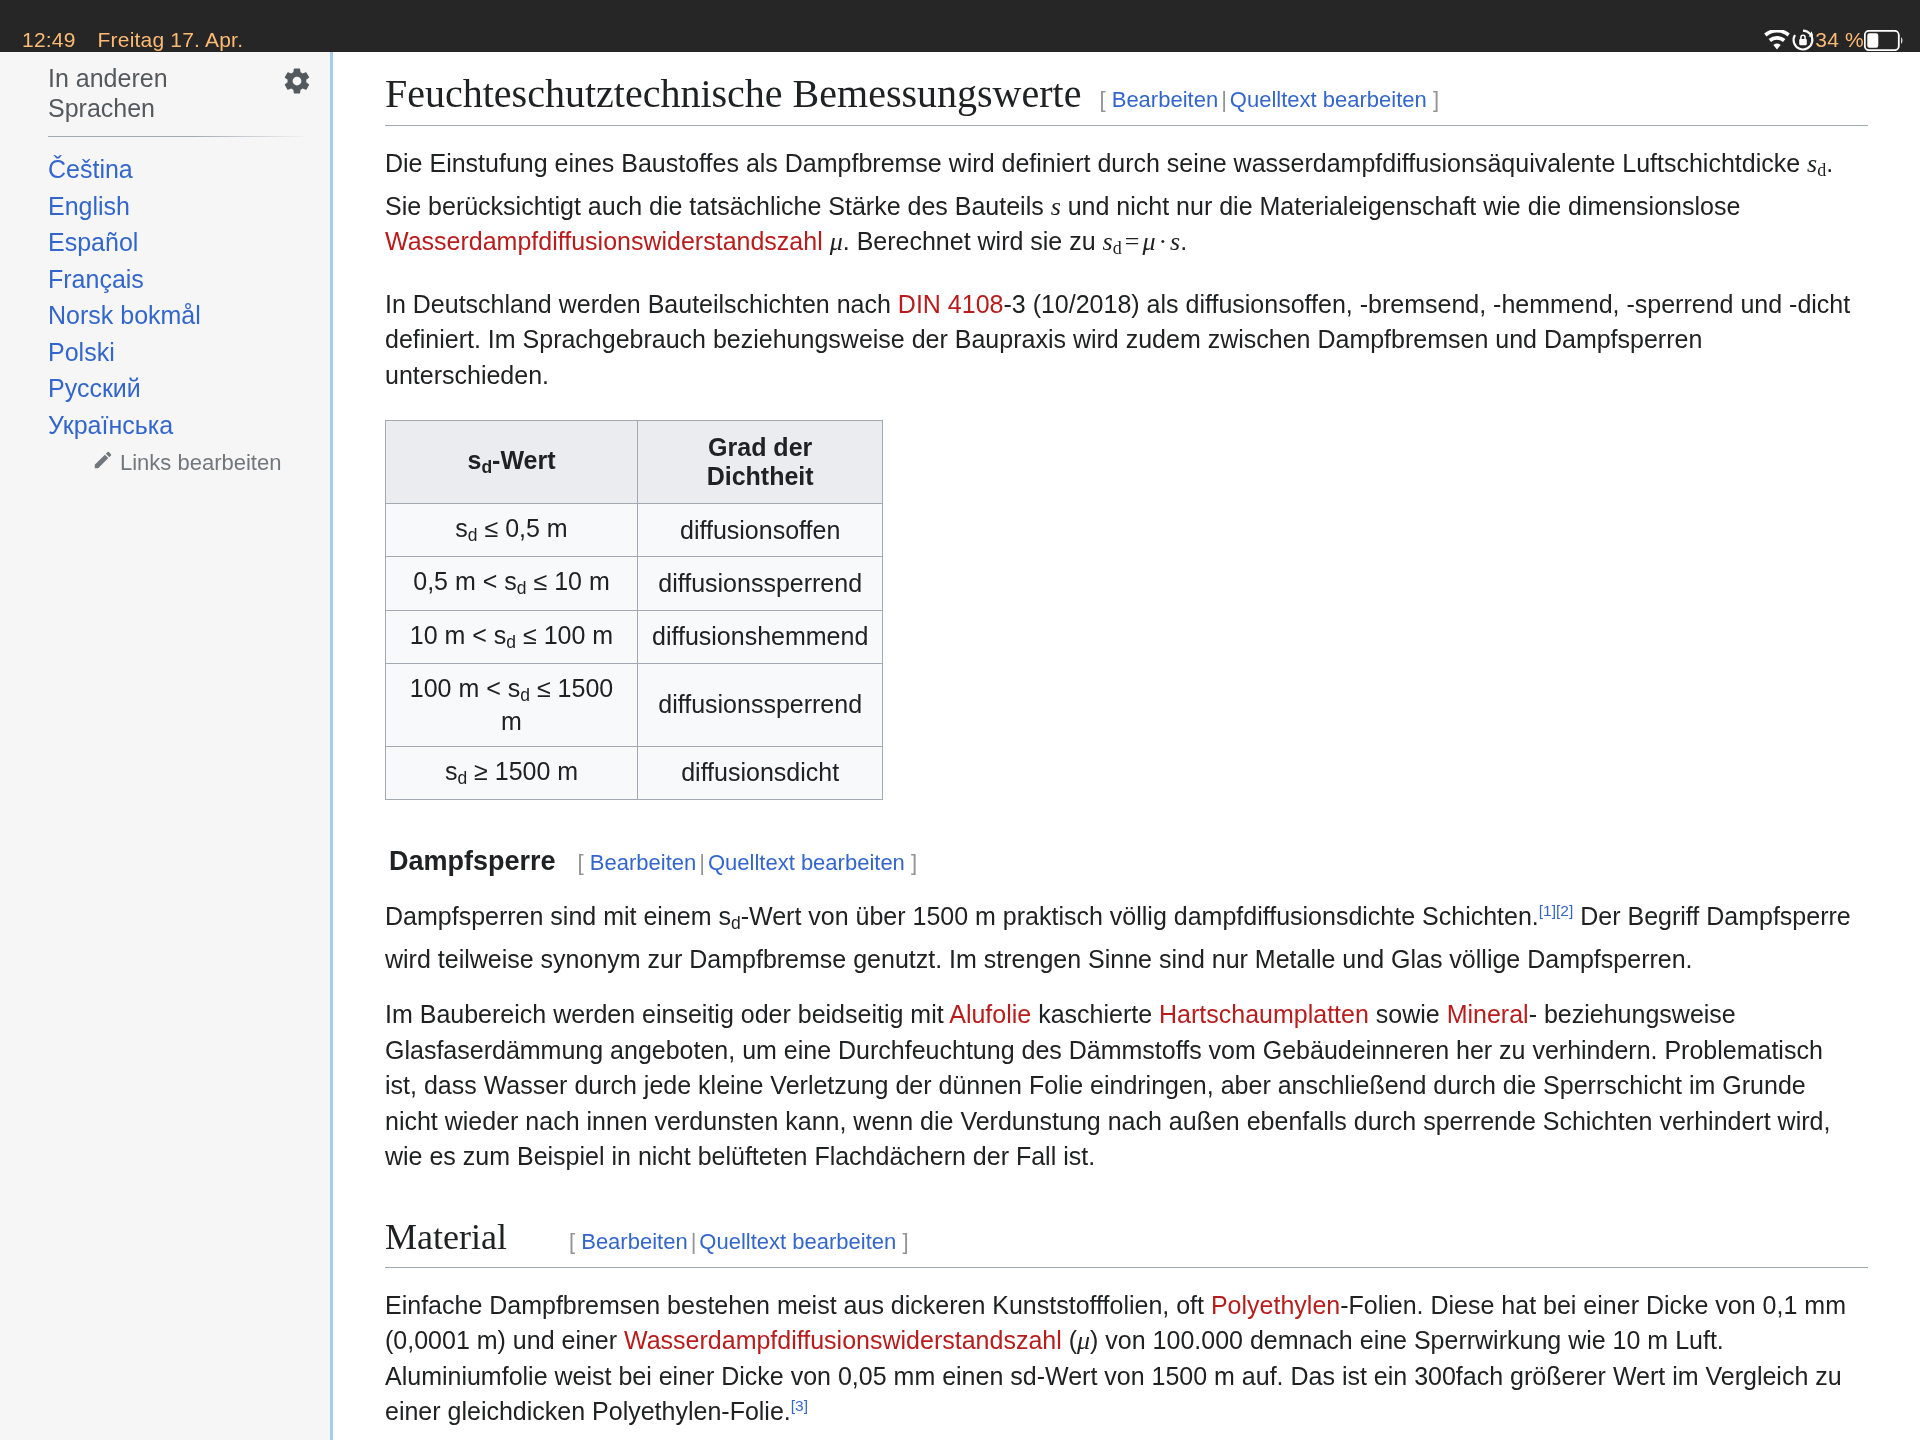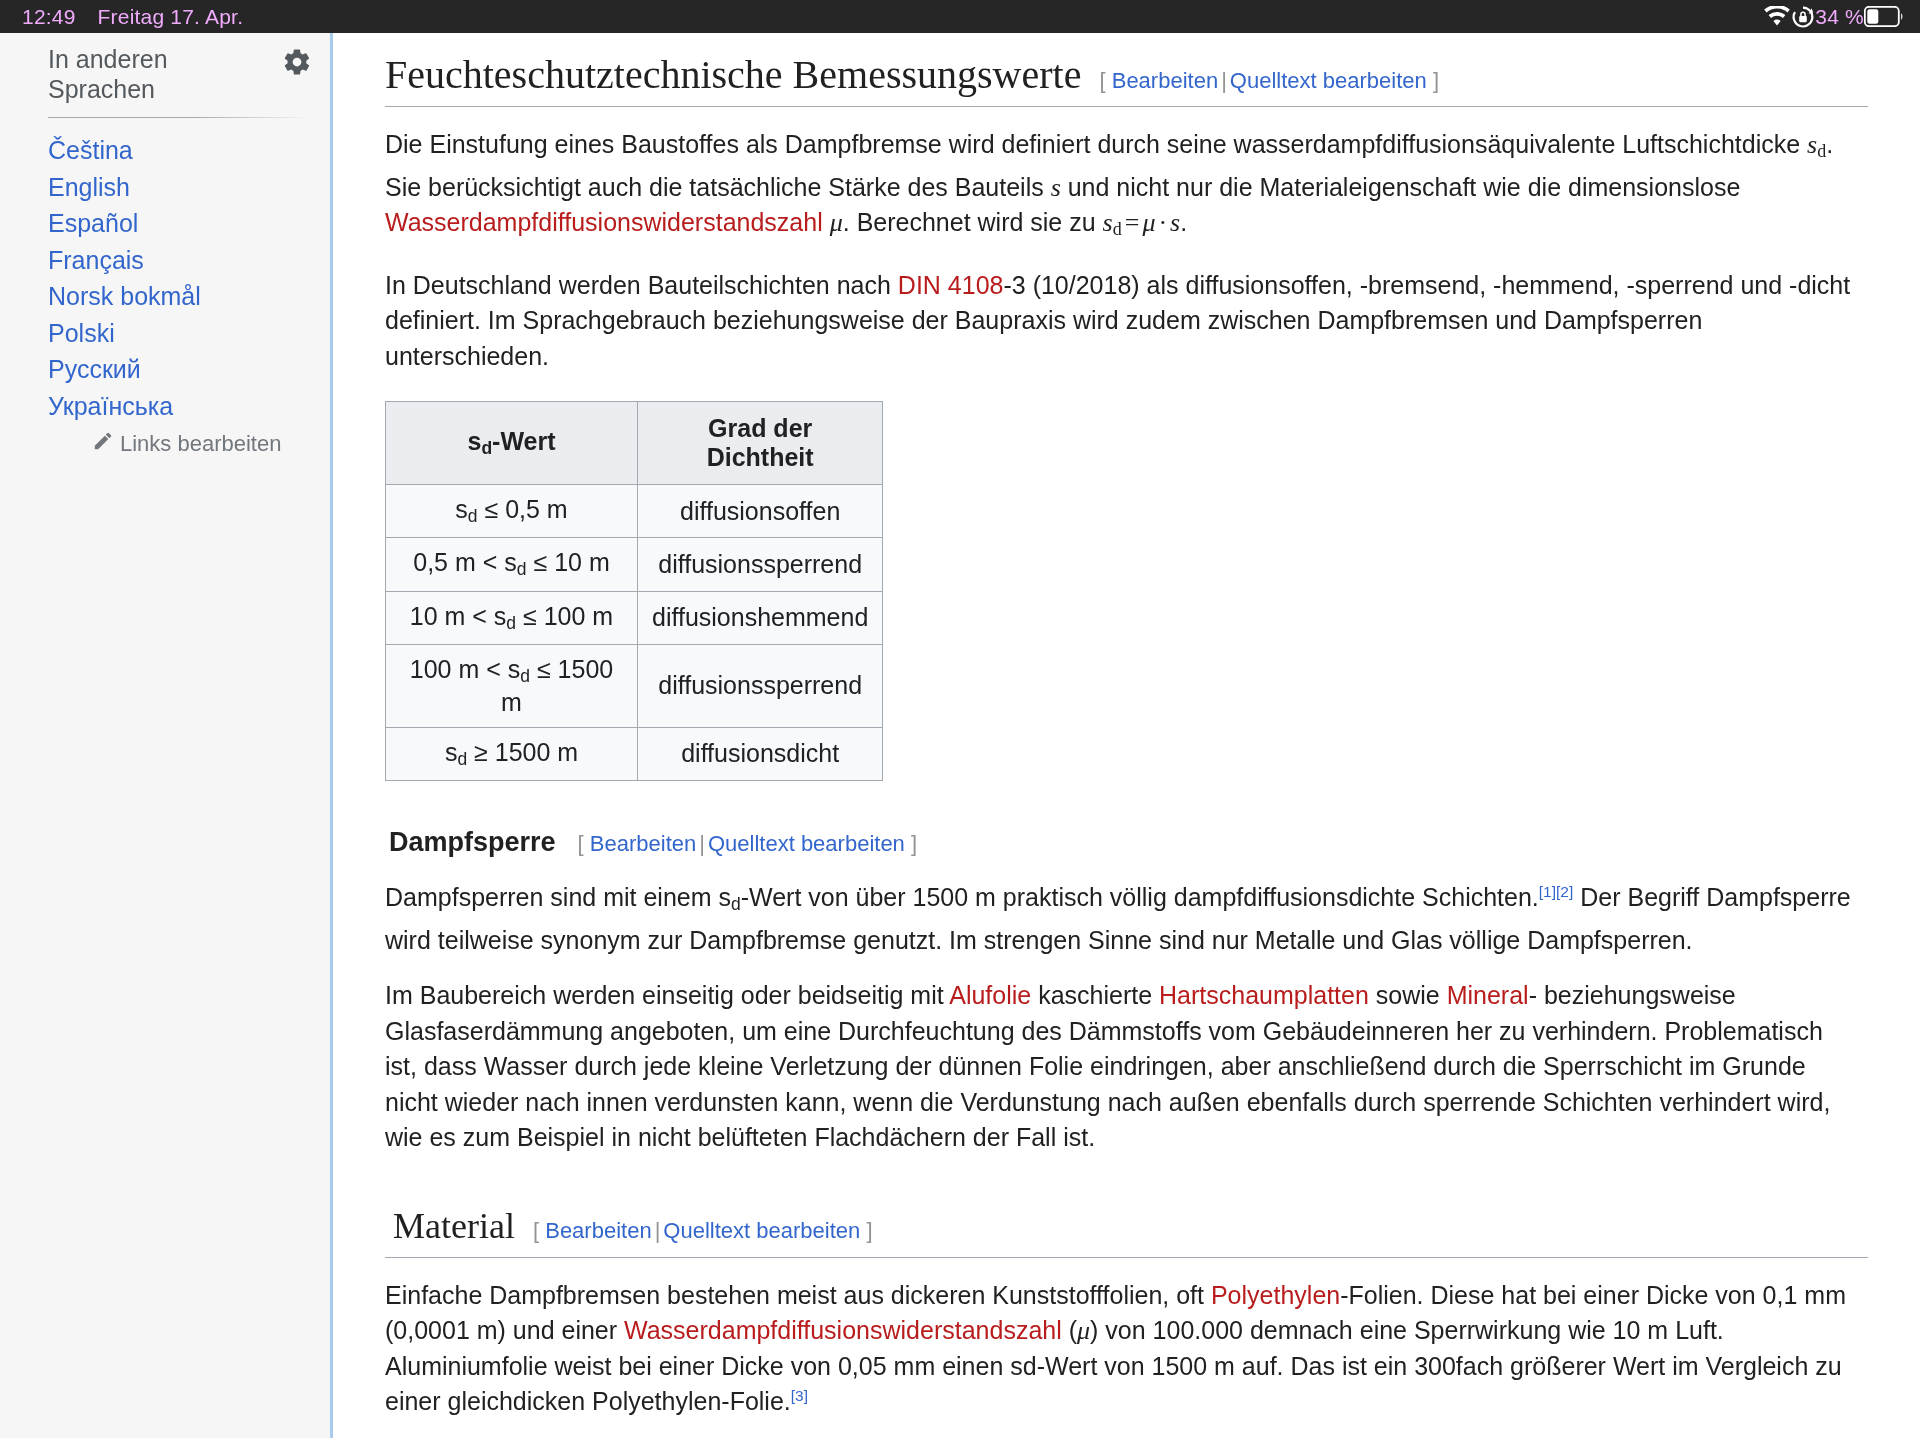--- a/index.html
+++ b/index.html
@@ -6,25 +6,25 @@
   html, body {
     margin: 0; padding: 0;
     width: 1920px; height: 1440px;
     overflow: hidden;
     background: #ffffff;
     font-family: "Liberation Sans", sans-serif;
   }
 
   
   #statusbar {
-    height: 33px;
+    height: 52px;
     background: #262626;
-    color: #f0abfc;
-    display: flex;
-    align-items: center;
+    color: #fdba74;
+    display: flex;
+    align-items: flex-end;
     padding: 0 16px 0 22px;
     font-size: 21px;
     letter-spacing: 0.2px;
   }
   #statusbar .sb-left { display: flex; align-items: baseline; gap: 22px; }
   #statusbar .sb-right { margin-left: auto; display: flex; align-items: center; gap: 0; }
   .sb-time { font-size: 21px; }
   .sb-date { font-size: 21px; }
   .sb-pct { font-size: 21px; }
   .icon-wifi svg, .icon-rot svg, .icon-batt svg { display: block; }
@@ -101,24 +101,25 @@
     line-height: 1.2;
     display: flex;
     align-items: baseline;
     flex-wrap: wrap;
     gap: 0;
   }
   h2.section {
     font-family: "Liberation Serif", serif;
     font-size: 36px;
     font-weight: 400;
-    margin: 8px;
+    margin: 0;
     line-height: 1.25;
     display: flex;
     align-items: baseline;
+    gap: 44px;
   }
   h3.section {
     font-family: "Liberation Sans", sans-serif;
     font-size: 27px;
     font-weight: 700;
     margin: 4px;
     line-height: 1.3;
     display: flex;
     align-items: baseline;
   }

